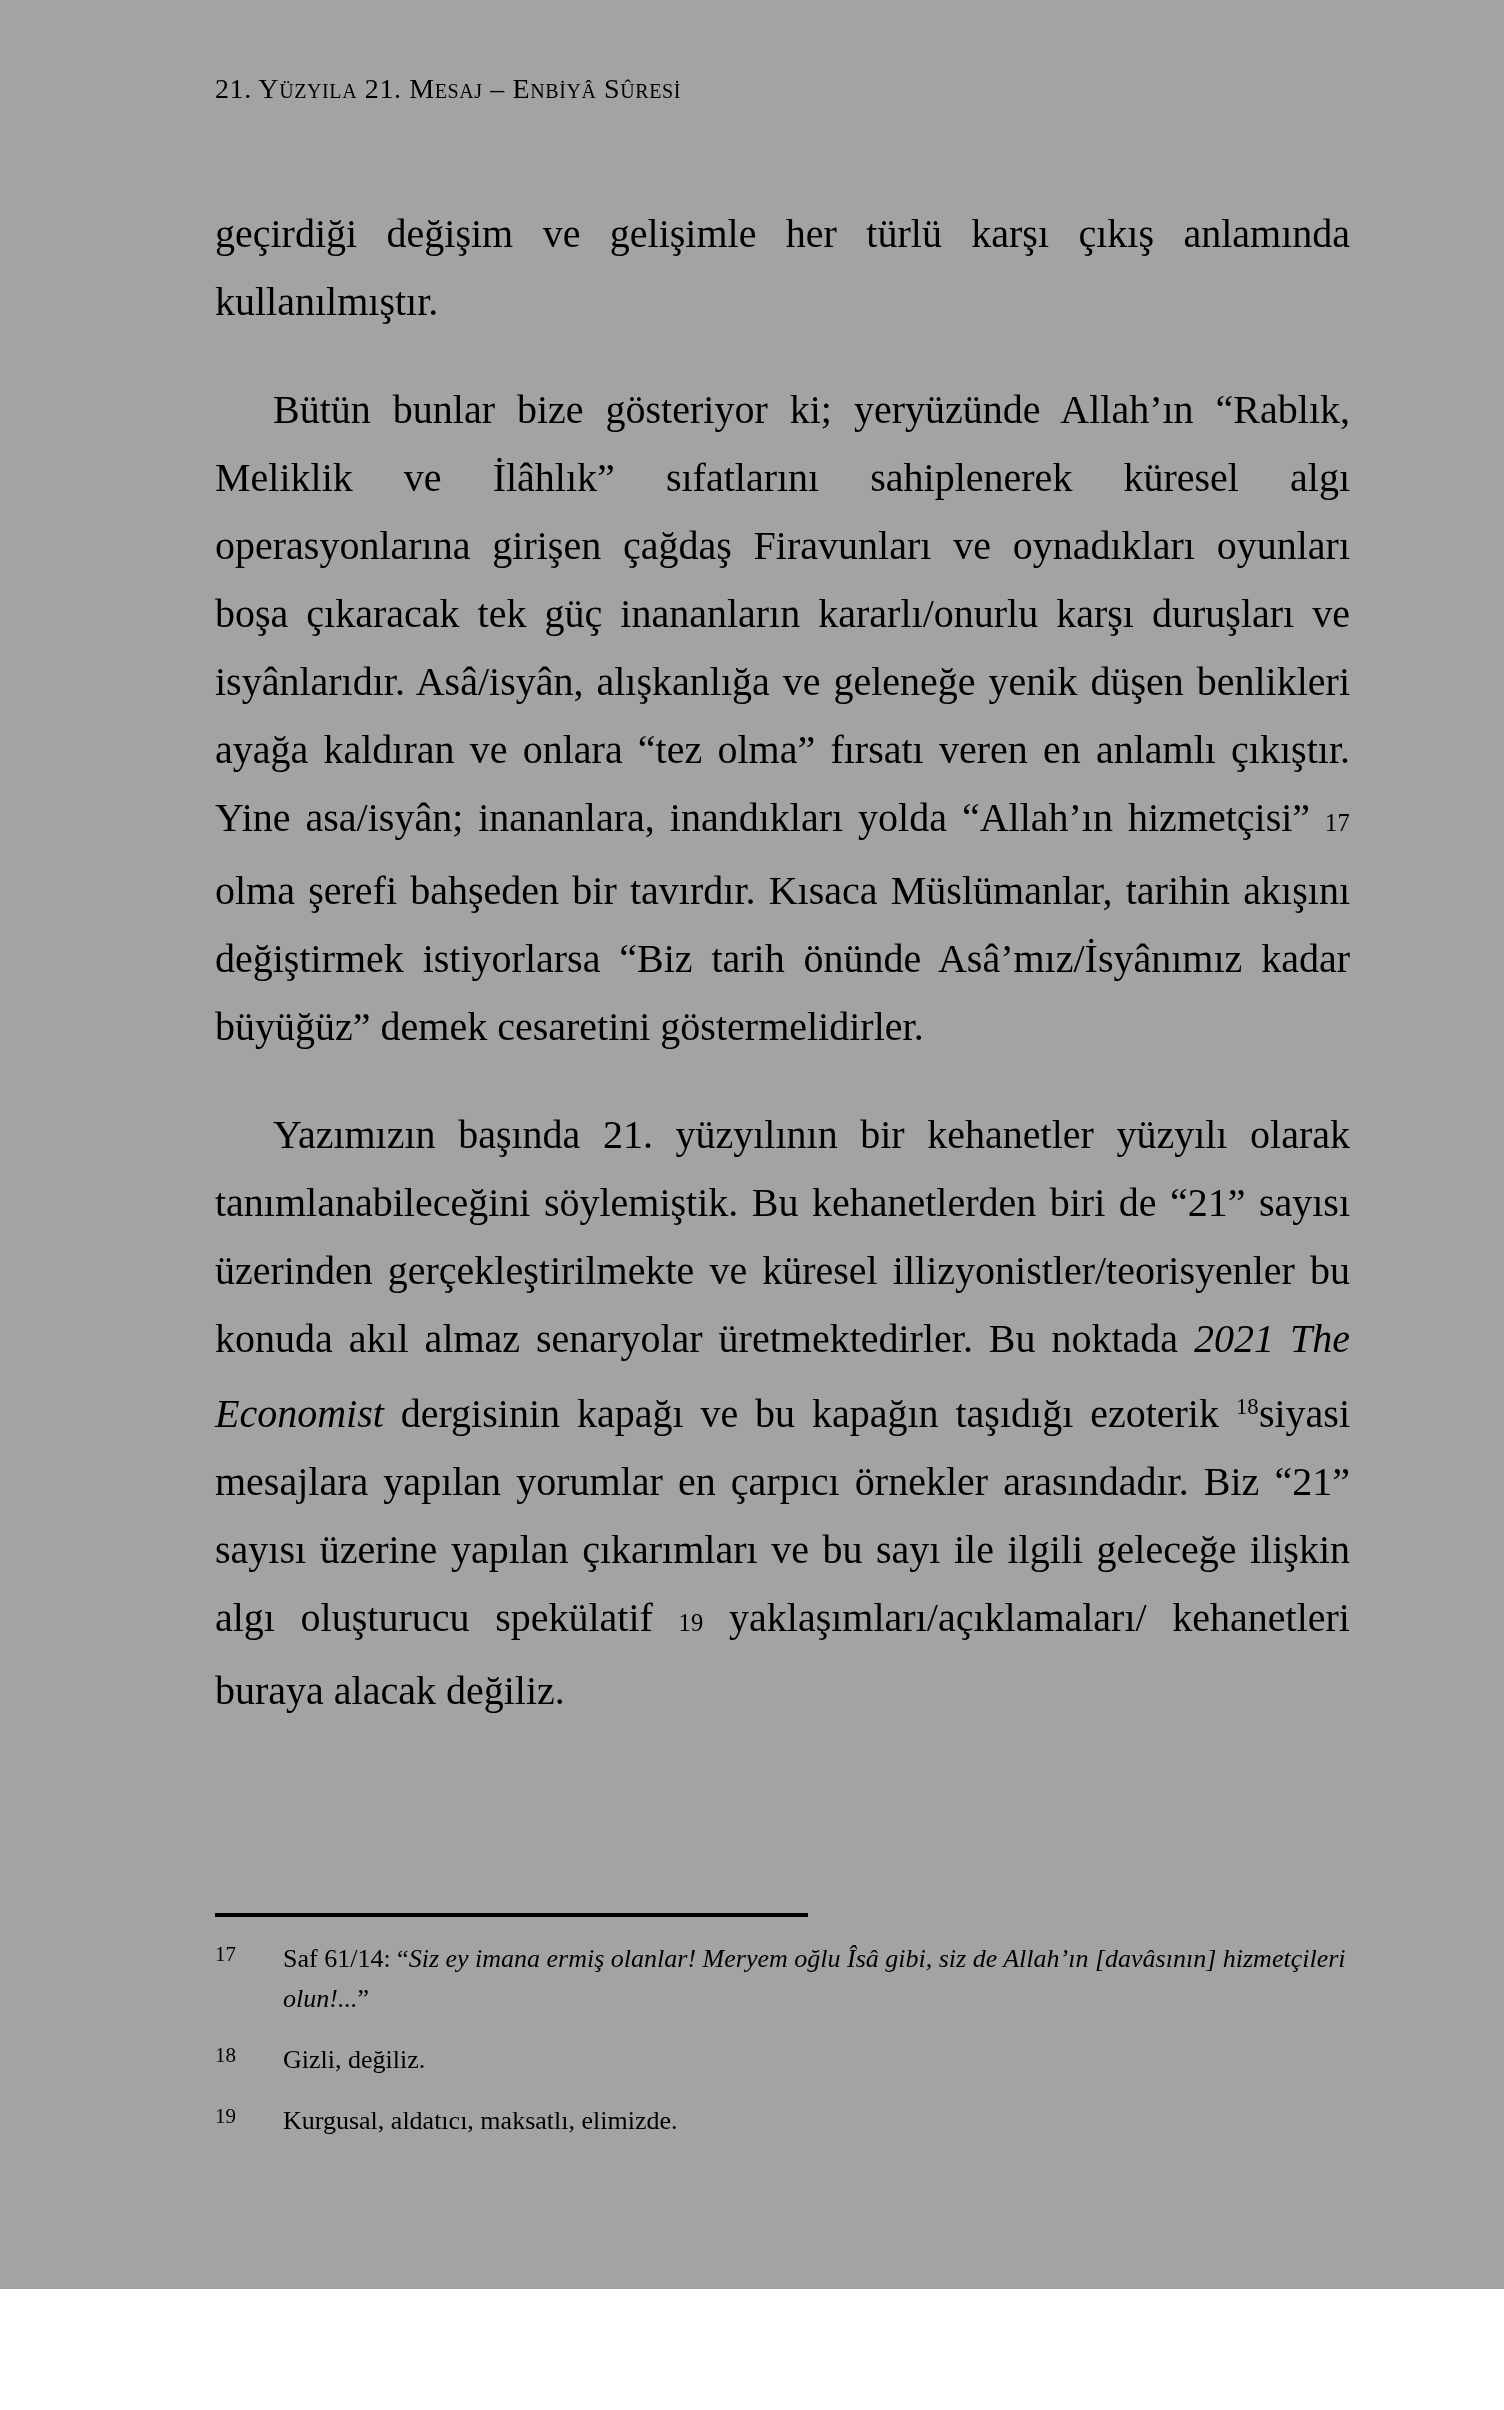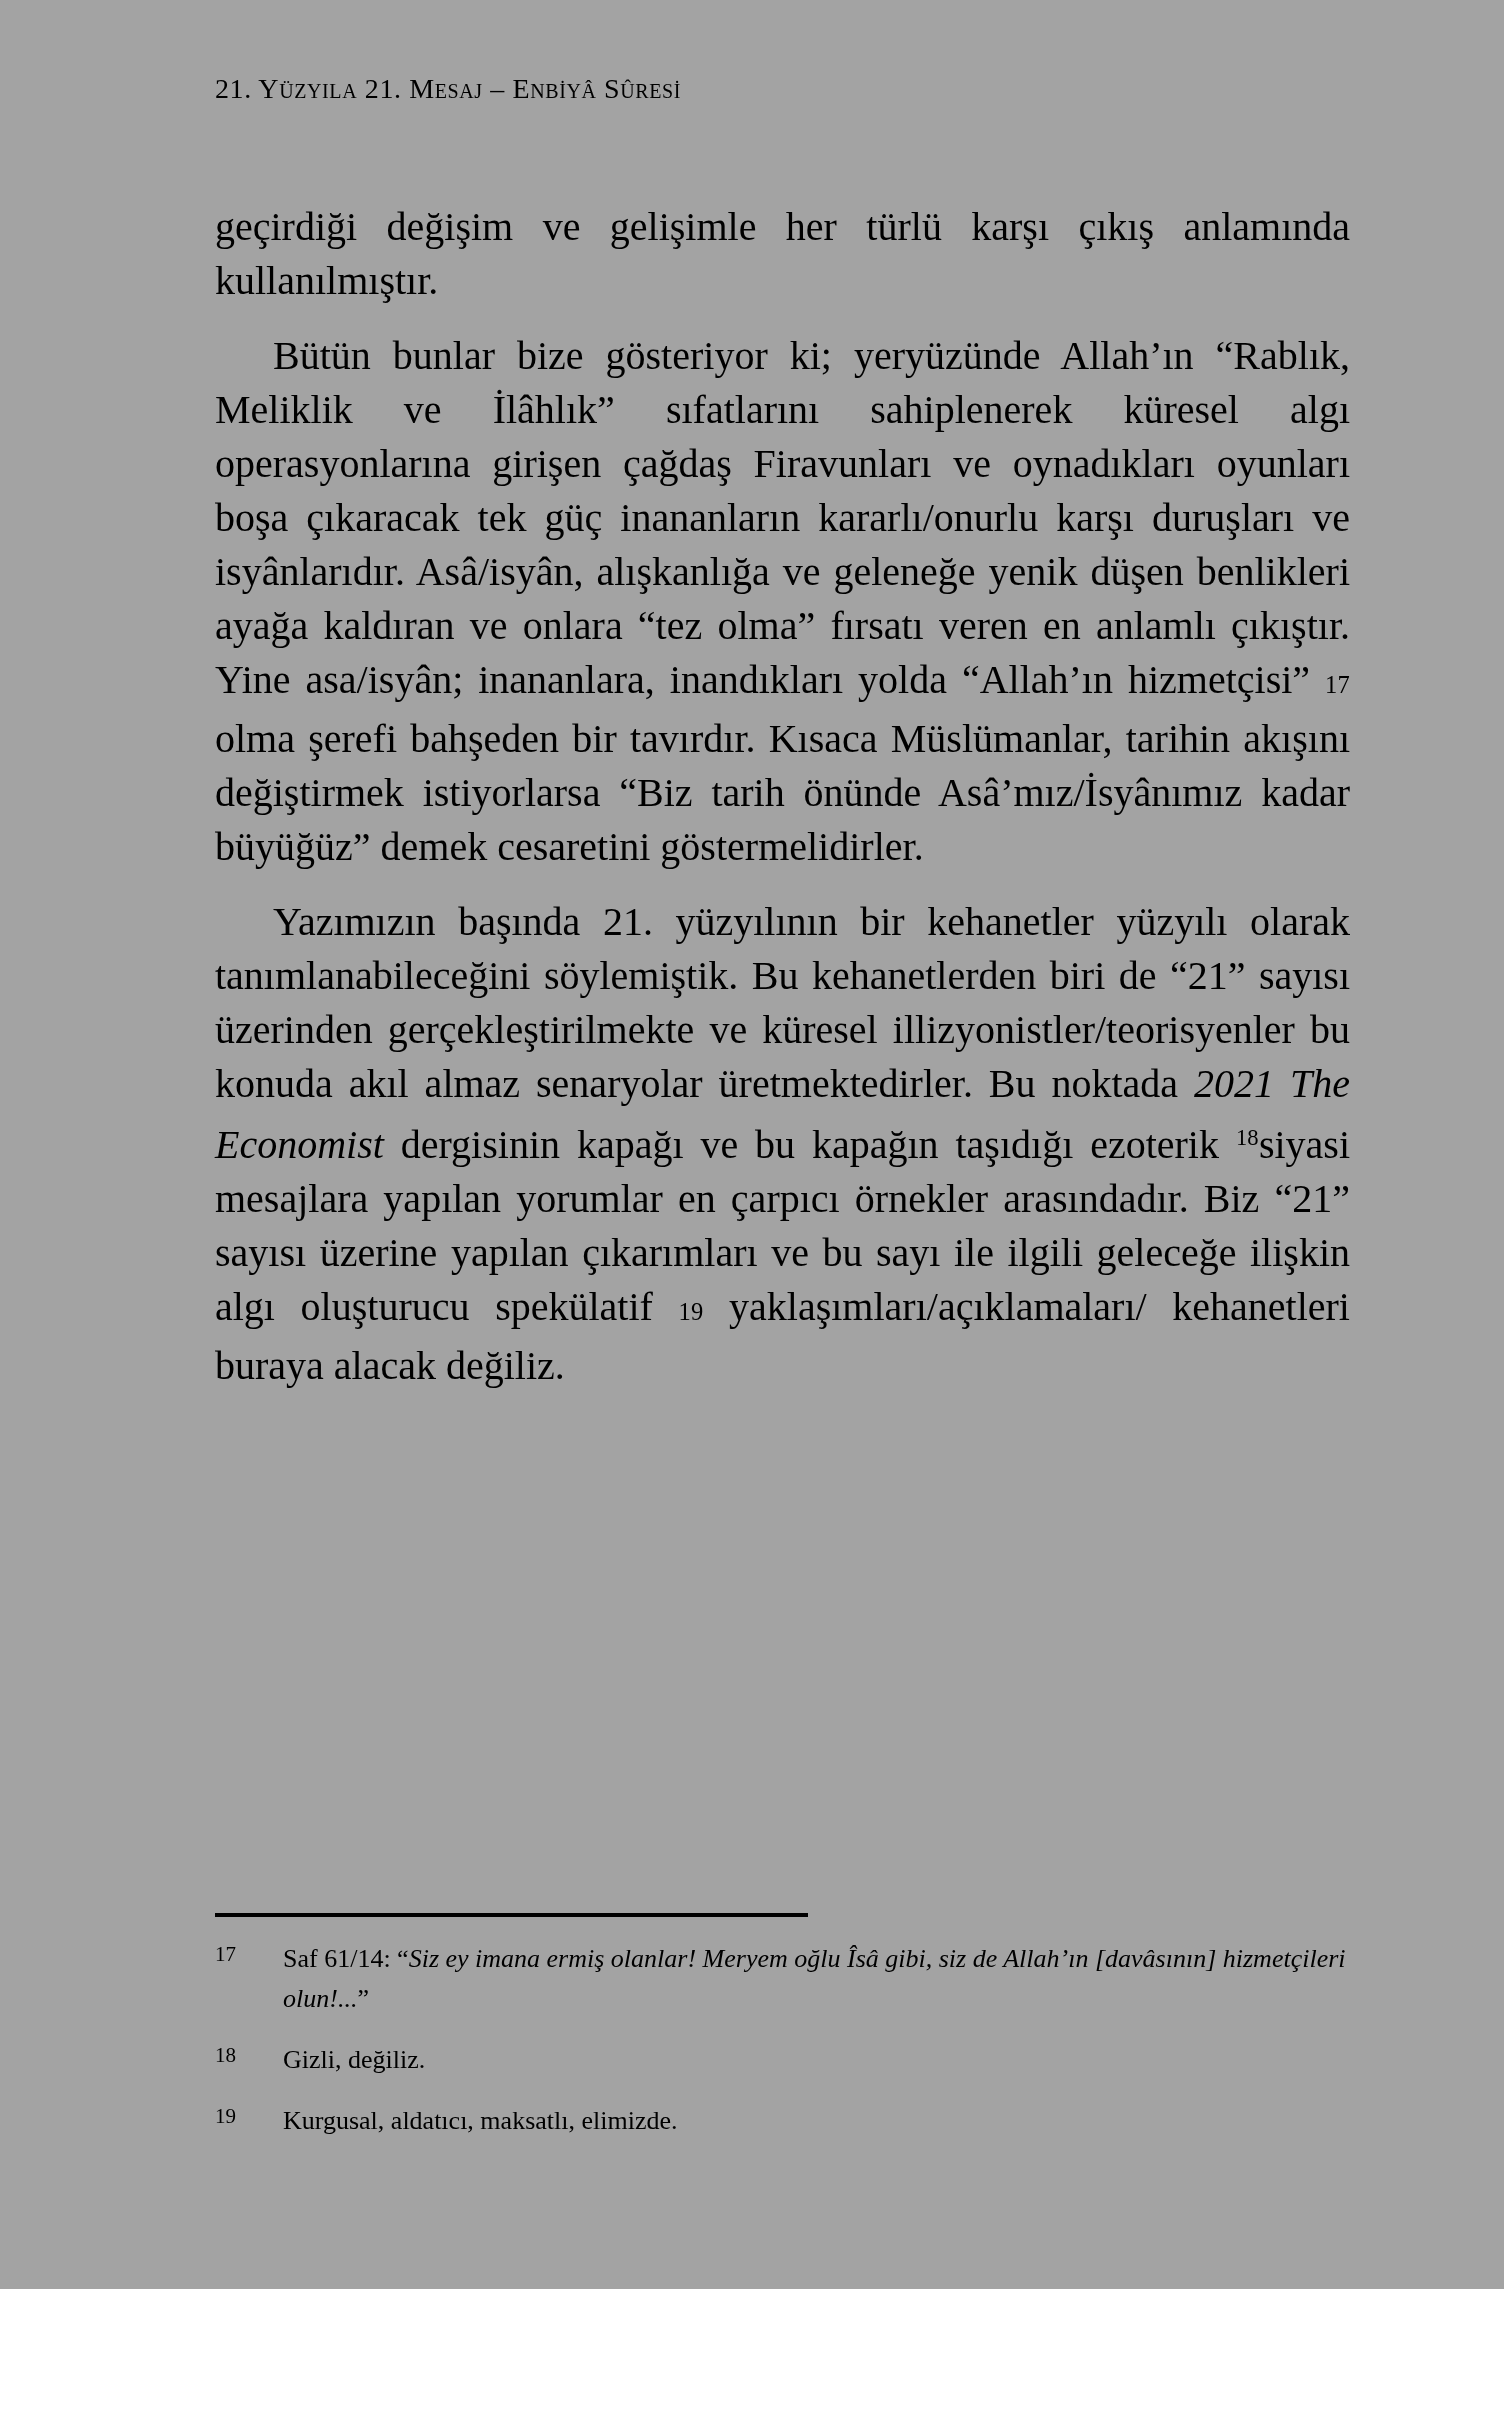--- a/index.html
+++ b/index.html
@@ -38,33 +38,33 @@
   .body-col {
     position: absolute;
     left: 215px;
     top: 200px;
     width: 1135px;
   }
 
   p.para {
     margin: 0 0 0 0;
     font-size: 40px;
-    line-height: 54px;
+    line-height: 68px;
     text-align: justify;
     text-justify: inter-word;
     hyphens: none;
     -webkit-hyphens: none;
   }
 
   p.para.indent {
     text-indent: 58px;
   }
 
   p.para + p.para {
-    margin-top: 21px;
+    margin-top: 40px;
   }
 
   .it {
     font-style: italic;
   }
 
   
   .fn-ref-inline {
     font-size: 24.5px;
     vertical-align: baseline;

